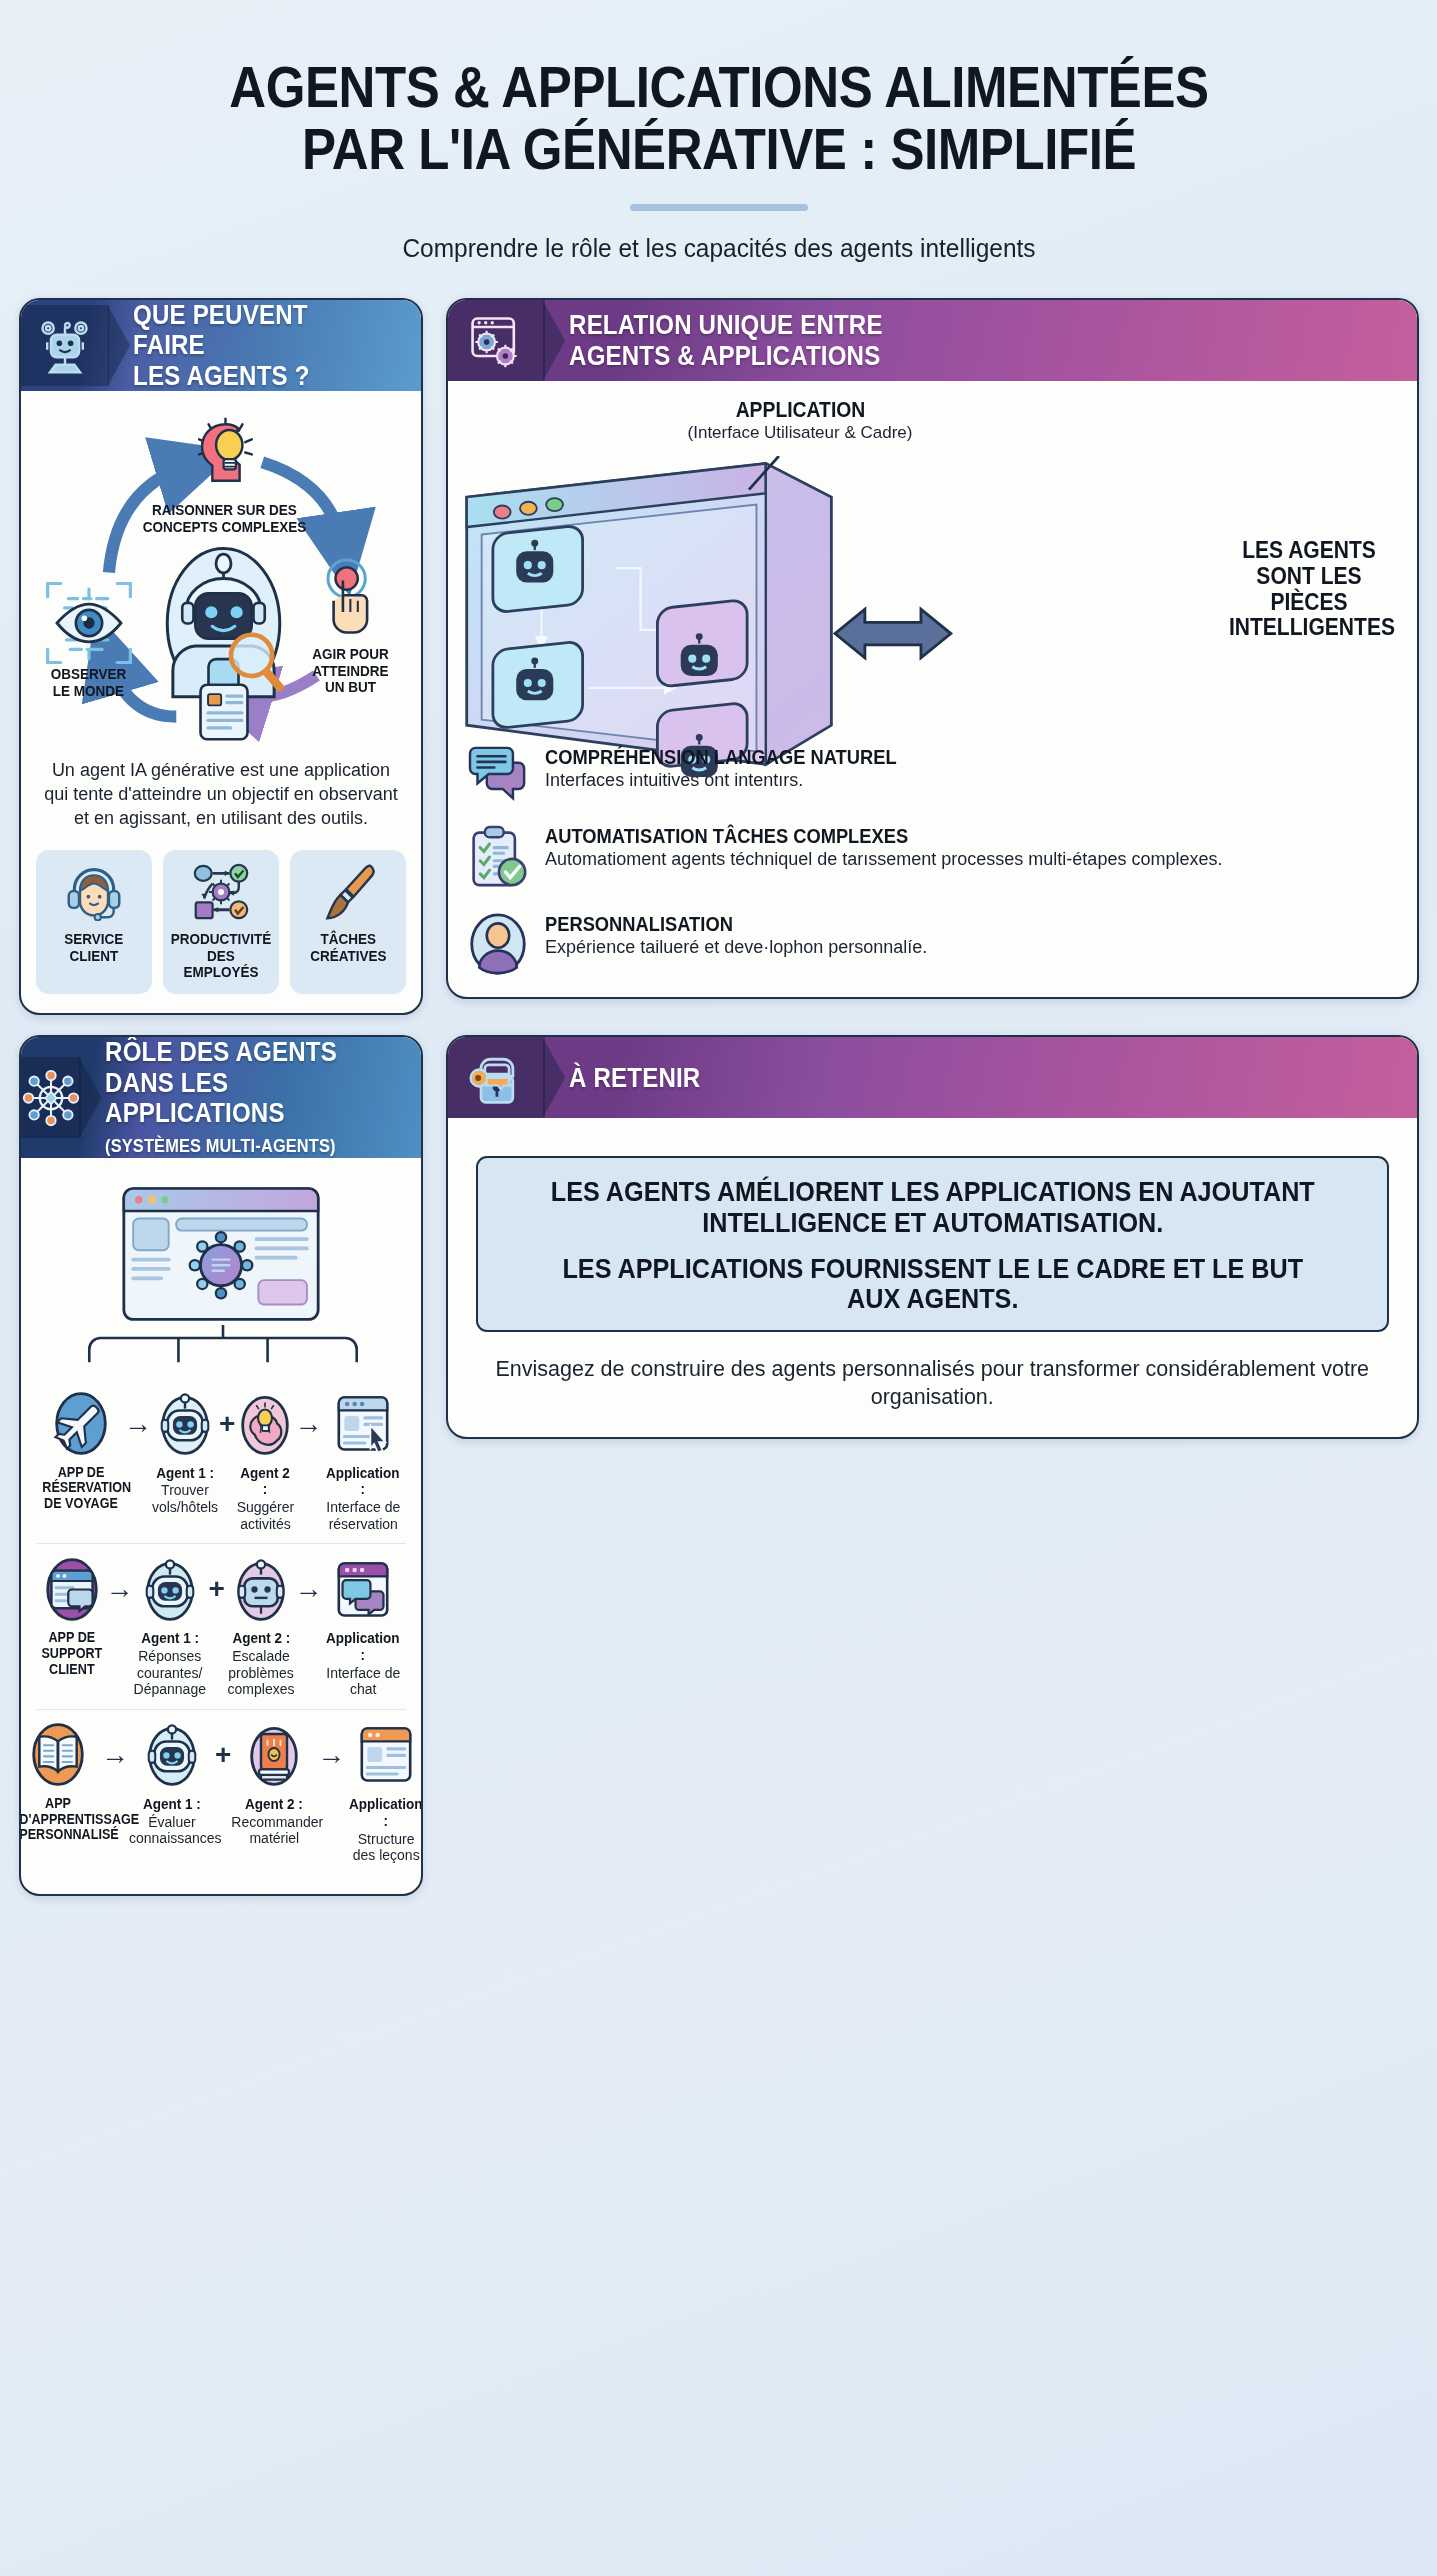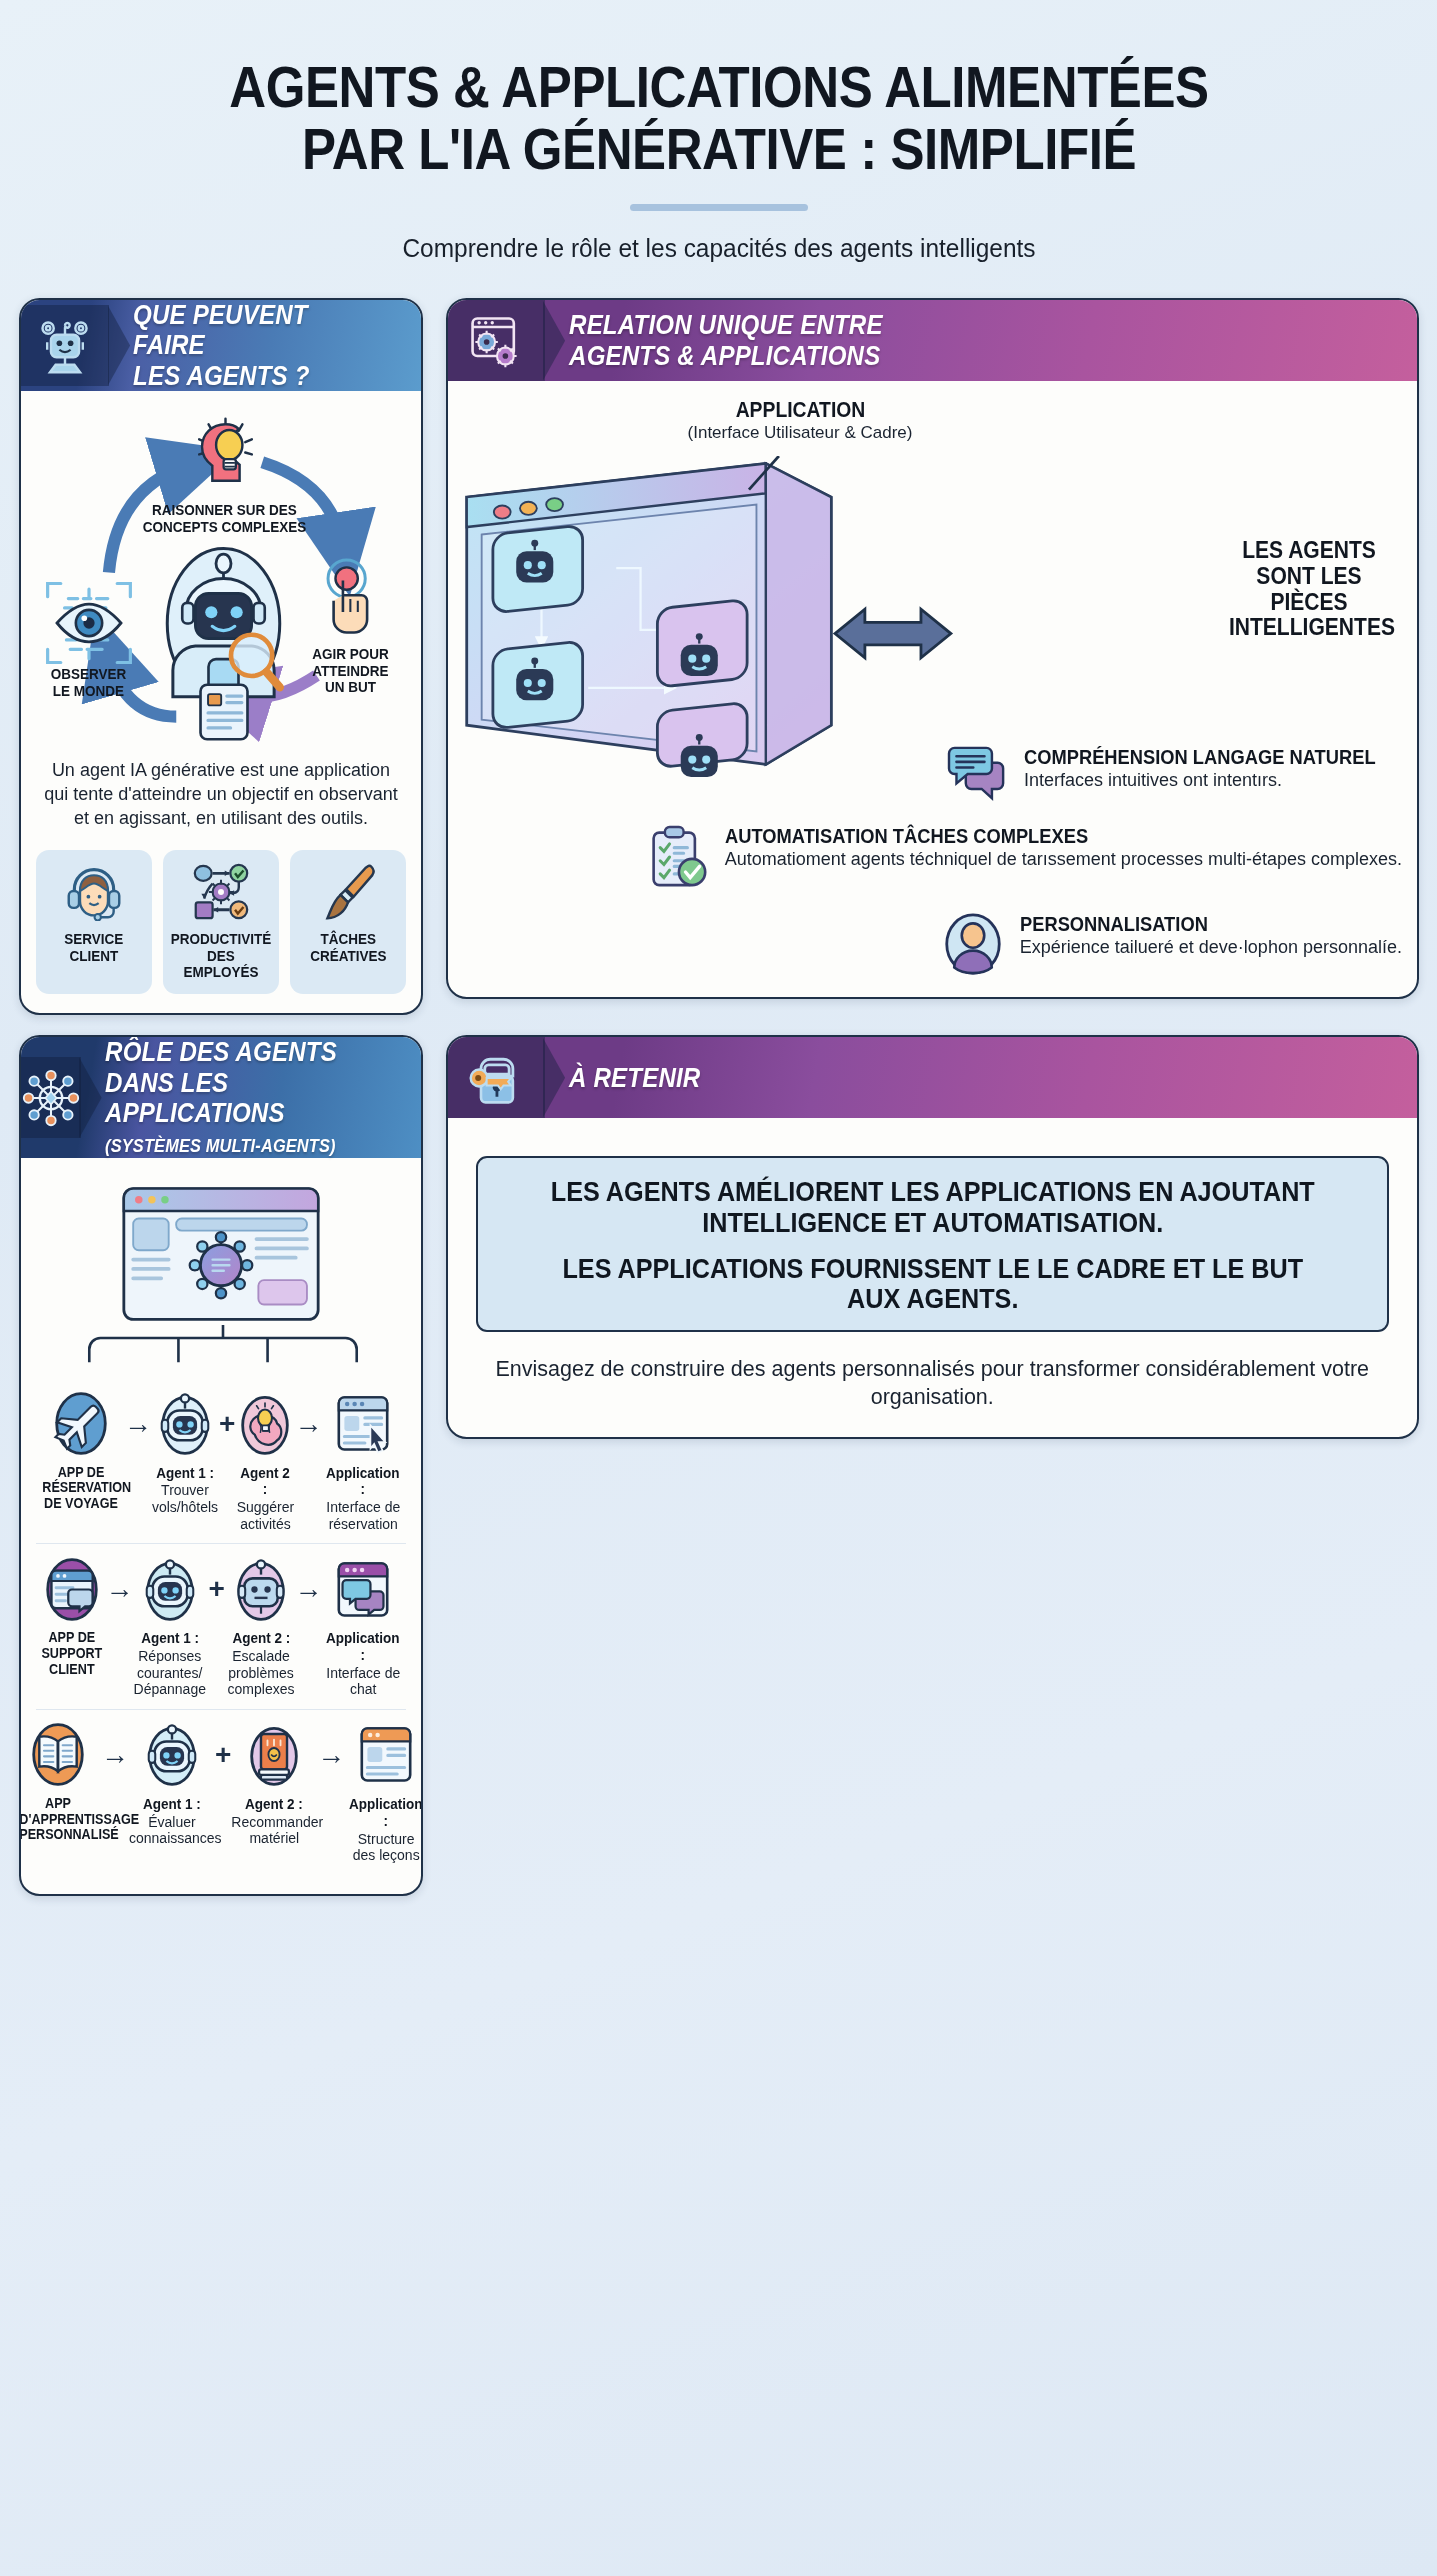--- a/index.html
+++ b/index.html
@@ -51,21 +51,20 @@
     border: 2.8px solid #1f3148;
     border-radius: 20.6px;
     overflow: hidden;
     box-shadow: 0 2.8px 8.4px rgba(30,50,75,.14);
   }
   .panel-head {
     position: relative;
     display: flex; align-items: center;
     min-height: 81px;
     padding-right: 15px;
-    font-style: italic;
   }
   .panel-head.blue  { background: linear-gradient(100deg,#2b4380 0%,#2b4380 17%,#4b5fa5 30%,#4a7bb5 62%,#5b9ccd 100%); }
   .panel-head.blue2 { background: linear-gradient(100deg,#203a6b 0%,#203a6b 18%,#4a55a0 32%,#3c6fa8 64%,#4e8fc4 100%); }
   .panel-head.purple{ background: linear-gradient(100deg,#6d3b86 0%,#6d3b86 18%,#8a4d9d 38%,#a9549f 66%,#c45f9d 100%); }
   .head-icon-box {
     position: relative; z-index: 2;
     width: 97px; min-height: 81px;
     display: flex; align-items: center; justify-content: center;
     background: rgba(16,28,56,.40);
   }
@@ -126,21 +125,21 @@
     font-weight: 700; font-size: 21.5px; text-transform: uppercase;
     color: #111720; transform: scaleX(0.9);
   }
   .app-note .t2 { font-size: 17px; color: #1a2330; }
   .rel-stage { position: relative; height: 329px; }
   .agents-callout {
     position: absolute; right: 3.7px; top: 140px; width: 178px;
     text-align: center; font-weight: 700; font-size: 23.4px; line-height: 1.1;
     text-transform: uppercase; color: #111720; transform: scaleX(0.9);
   }
-  .bullets { margin-top: 13px; display: flex; flex-direction: column; gap: 20.6px; align-items: flex-end; }
+  .bullets { margin-top: 13px; display: flex; flex-direction: column; gap: 20.6px; }
   .bullet { display: flex; gap: 17px; align-items: flex-start; padding-left: 5.6px; }
   .bullet-ico { flex: 0 0 60px; }
   .bullet-txt .bt { font-weight: 700; font-size: 19.7px; text-transform: uppercase; color: #111720; transform: scaleX(0.93); transform-origin: left; }
   .bullet-txt .bd { font-size: 18px; line-height: 1.3; color: #1a2330; }
 
   
   .hub { display: flex; justify-content: center; padding: 7.5px 0 0; }
   .tree { position: relative; height: 52px; margin: 0 39px; }
   .tree svg { display: block; }
   .flow-rows { margin-top: 1.9px; }

